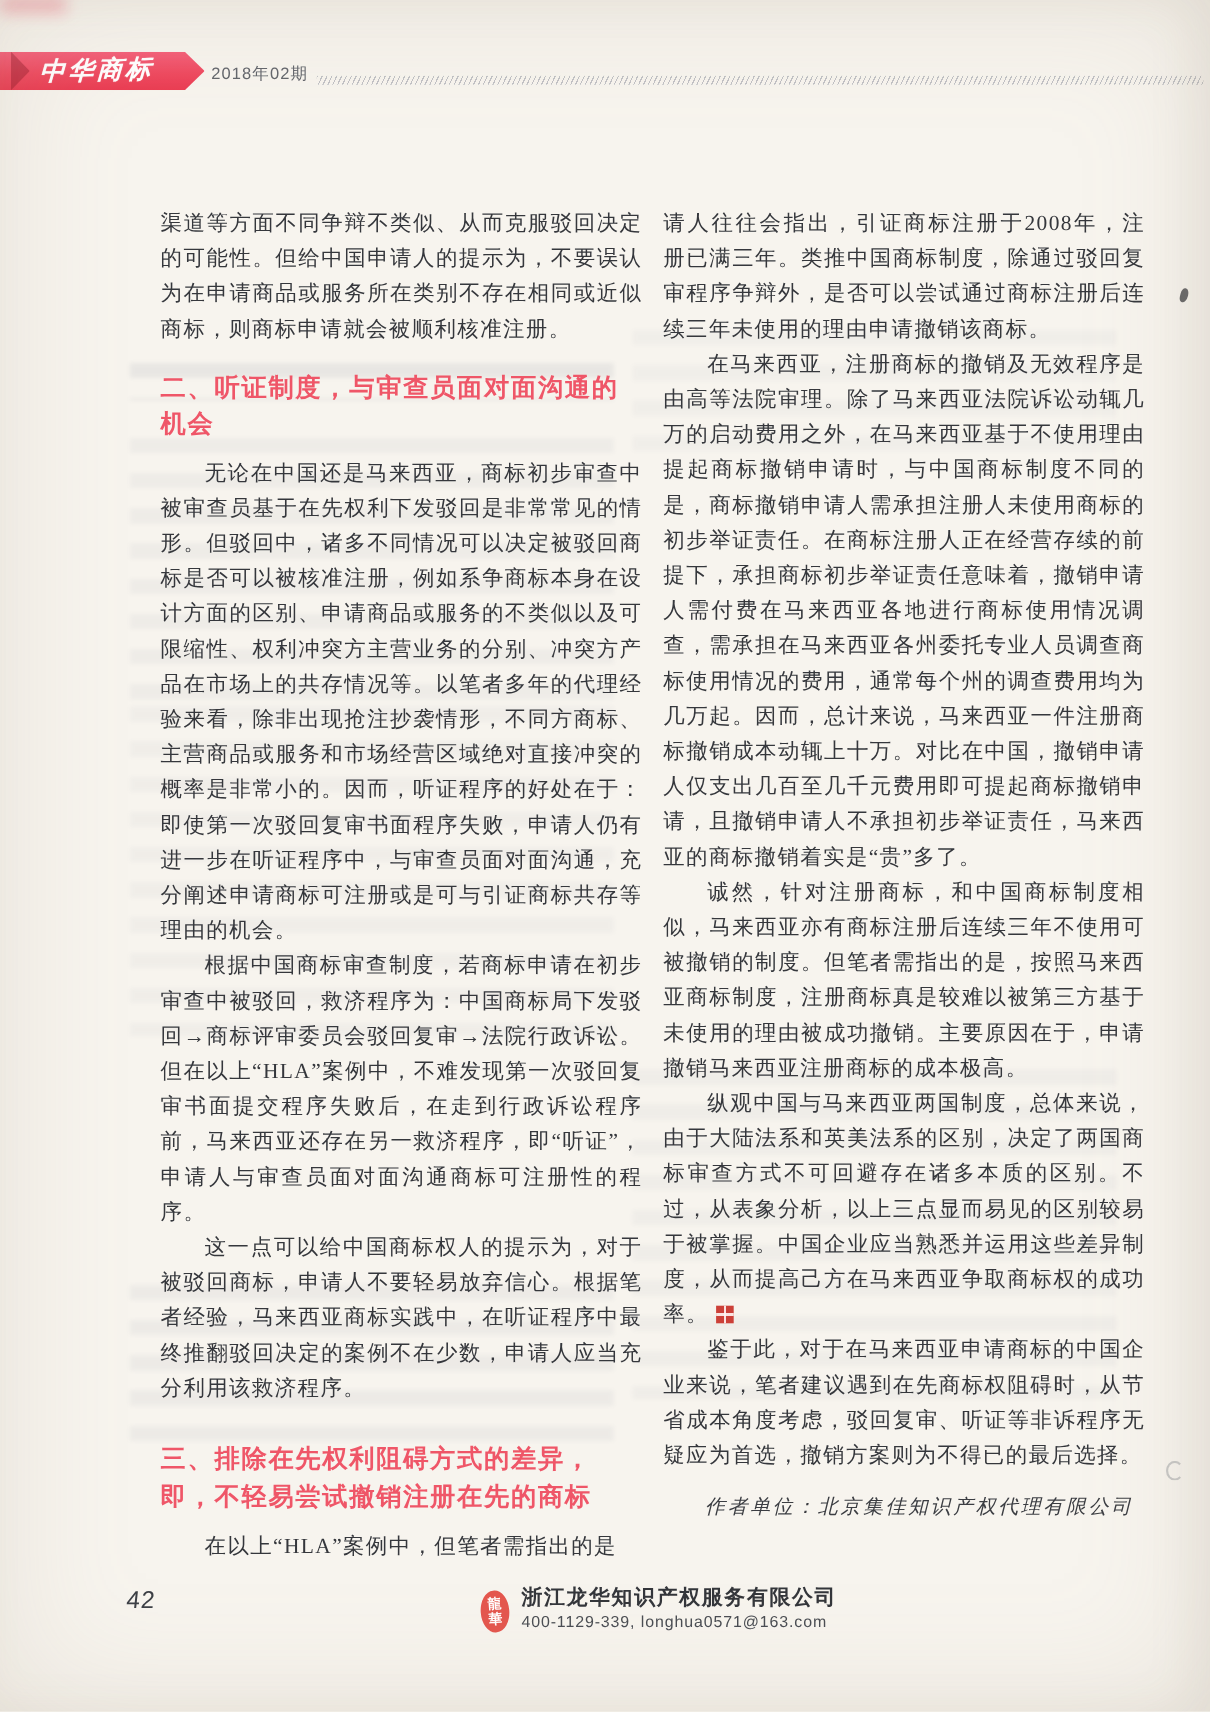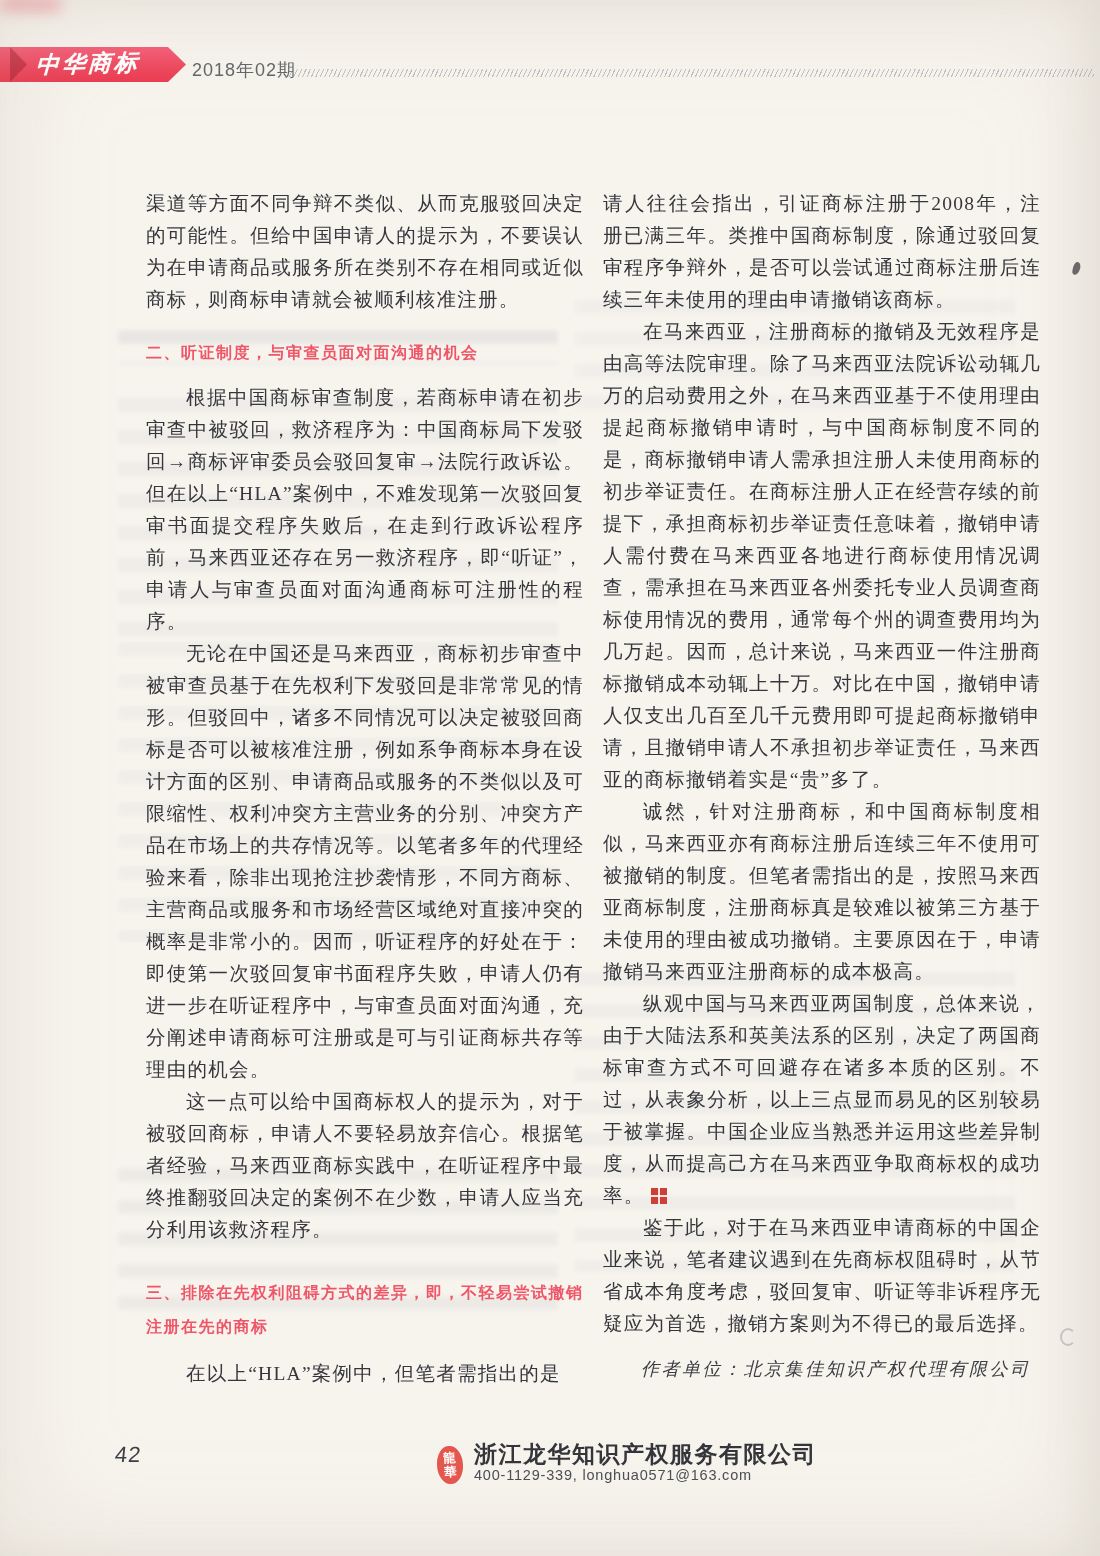--- a/index.html
+++ b/index.html
@@ -18,52 +18,52 @@
   .ribbon{position:absolute;left:0;top:47px;width:186px;height:35px;}
   .ribbon-band{position:absolute;inset:0;
     background:linear-gradient(180deg,#f4607a 0%,#ef4a60 55%,#ea3c52 100%);
     clip-path:polygon(0 0,168px 0,186px 50%,168px 100%,0 100%);}
   .ribbon-fold{position:absolute;left:10px;top:0;width:17px;height:100%;
     background:rgba(135,18,34,.38);clip-path:polygon(0 0,100% 50%,0 100%);}
   .ribbon-text{position:absolute;left:36px;top:0;width:132px;height:35px;
     color:#fff;font-size:23px;line-height:34px;font-weight:bold;font-style:italic;
     letter-spacing:3px;transform:skewX(-4deg) rotate(-1.5deg);
     font-family:"Liberation Serif",serif;text-shadow:0 0 1px rgba(255,255,255,.6);}
-  .issue{position:absolute;left:192px;top:58px;font-size:18px;color:#63666c;
+  .issue{position:absolute;left:192px;top:58px;font-size:15px;color:#63666c;
     font-family:"Liberation Sans",sans-serif;letter-spacing:1px;}
   .hatch{position:absolute;left:288px;top:69px;width:806px;height:8px;opacity:.75;
     background:repeating-linear-gradient(115deg,rgba(125,131,146,.6) 0 1px,transparent 1px 4px);}
 
   
   .col{position:absolute;top:188px;width:438px;color:#35373c;margin-left:28px;}
   .col-left{left:118px;}
   .col-right{left:575px;}
   p.body{margin:0;font-size:19.5px;line-height:32px;letter-spacing:1.25px;
     text-align:justify;color:#35373c;}
   p.indent{text-indent:2.05em;}
   h2.red{margin:20px 0 13px 0;font-family:"Liberation Sans",sans-serif;
-    font-weight:600;font-size:16px;line-height:33px;color:#ef5668;letter-spacing:1.5px;}
+    font-weight:600;font-size:23px;line-height:33px;color:#ef5668;letter-spacing:1.5px;}
   h2.red.two-line{margin:30px 0 14px 0;line-height:34px;}
   .author{margin:16px 0 0 38px;font-size:18px;line-height:26px;letter-spacing:2.5px;
     color:#3b3d42;font-style:italic;}
   .seal{display:inline-block;width:16px;height:16px;vertical-align:-2px;margin-left:6px;
     background-color:#cc4038;
     background-image:linear-gradient(to right,transparent 7px,rgba(255,245,243,.9) 7px 9px,transparent 9px),
                      linear-gradient(to bottom,transparent 7px,rgba(255,245,243,.9) 7px 9px,transparent 9px);}
 
   
   .page-num{position:absolute;left:115px;top:1442px;font-size:22px;color:#3d4046;
     font-family:"Liberation Sans",sans-serif;letter-spacing:1px;transform:skewX(-6deg);}
   .logo{position:absolute;left:437px;top:1446px;width:26px;height:38px;
     background:#e4574e;border-radius:48%/50%;transform:rotate(-4deg);
     display:flex;align-items:center;justify-content:center;
     color:#fff;font-weight:bold;}
   .logo span{display:block;width:13px;font-size:12.5px;line-height:14px;
     word-break:break-all;text-align:center;font-family:"Liberation Serif",serif;}
-  .company{position:absolute;left:474px;top:1439px;font-size:23px;font-weight:bold;
+  .company{position:absolute;left:474px;top:1439px;font-size:19px;font-weight:bold;
     color:#34363b;letter-spacing:1.5px;font-family:"Liberation Sans",sans-serif;}
   .contact{position:absolute;left:474px;top:1467px;font-size:14.5px;font-weight:normal;
     color:#4a4d53;letter-spacing:.8px;font-family:"Liberation Sans",sans-serif;}
 
   
   .ghost{position:absolute;pointer-events:none;filter:blur(2px);
     background:repeating-linear-gradient(180deg,rgba(88,98,120,1) 0 14px,transparent 14px 32px);}
   .g1{left:118px;top:330px;width:440px;height:34px;opacity:.085;}
   .g2{left:118px;top:398px;width:440px;height:238px;opacity:.05;}
   .g3{left:118px;top:642px;width:440px;height:300px;opacity:.04;}
@@ -95,22 +95,22 @@
   <div class="ghost g3"></div>
   <div class="ghost g4"></div>
   <div class="ghost g5"></div>
   <div class="ghost g6"></div>
   <div class="mark-comma"></div>
   <div class="mark-curve"></div>
 
   <div class="col col-left">
     <p class="body">渠道等方面不同争辩不类似、从而克服驳回决定的可能性。但给中国申请人的提示为，不要误认为在申请商品或服务所在类别不存在相同或近似商标，则商标申请就会被顺利核准注册。</p>
     <h2 class="red">二、听证制度，与审查员面对面沟通的机会</h2>
+    <p class="body indent">无论在中国还是马来西亚，商标初步审查中被审查员基于在先权利下发驳回是非常常见的情形。但驳回中，诸多不同情况可以决定被驳回商标是否可以被核准注册，例如系争商标本身在设计方面的区别、申请商品或服务的不类似以及可限缩性、权利冲突方主营业务的分别、冲突方产品在市场上的共存情况等。以笔者多年的代理经验来看，除非出现抢注抄袭情形，不同方商标、主营商品或服务和市场经营区域绝对直接冲突的概率是非常小的。因而，听证程序的好处在于：即使第一次驳回复审书面程序失败，申请人仍有进一步在听证程序中，与审查员面对面沟通，充分阐述申请商标可注册或是可与引证商标共存等理由的机会。</p>
     <p class="body indent">根据中国商标审查制度，若商标申请在初步审查中被驳回，救济程序为：中国商标局下发驳回→商标评审委员会驳回复审→法院行政诉讼。但在以上“HLA”案例中，不难发现第一次驳回复审书面提交程序失败后，在走到行政诉讼程序前，马来西亚还存在另一救济程序，即“听证”，申请人与审查员面对面沟通商标可注册性的程序。</p>
-    <p class="body indent">无论在中国还是马来西亚，商标初步审查中被审查员基于在先权利下发驳回是非常常见的情形。但驳回中，诸多不同情况可以决定被驳回商标是否可以被核准注册，例如系争商标本身在设计方面的区别、申请商品或服务的不类似以及可限缩性、权利冲突方主营业务的分别、冲突方产品在市场上的共存情况等。以笔者多年的代理经验来看，除非出现抢注抄袭情形，不同方商标、主营商品或服务和市场经营区域绝对直接冲突的概率是非常小的。因而，听证程序的好处在于：即使第一次驳回复审书面程序失败，申请人仍有进一步在听证程序中，与审查员面对面沟通，充分阐述申请商标可注册或是可与引证商标共存等理由的机会。</p>
     <p class="body indent">这一点可以给中国商标权人的提示为，对于被驳回商标，申请人不要轻易放弃信心。根据笔者经验，马来西亚商标实践中，在听证程序中最终推翻驳回决定的案例不在少数，申请人应当充分利用该救济程序。</p>
     <h2 class="red two-line">三、排除在先权利阻碍方式的差异，即，不轻易尝试撤销注册在先的商标</h2>
     <p class="body indent">在以上“HLA”案例中，但笔者需指出的是</p>
   </div>
 
   <div class="col col-right">
     <p class="body">请人往往会指出，引证商标注册于2008年，注册已满三年。类推中国商标制度，除通过驳回复审程序争辩外，是否可以尝试通过商标注册后连续三年未使用的理由申请撤销该商标。</p>
     <p class="body indent">在马来西亚，注册商标的撤销及无效程序是由高等法院审理。除了马来西亚法院诉讼动辄几万的启动费用之外，在马来西亚基于不使用理由提起商标撤销申请时，与中国商标制度不同的是，商标撤销申请人需承担注册人未使用商标的初步举证责任。在商标注册人正在经营存续的前提下，承担商标初步举证责任意味着，撤销申请人需付费在马来西亚各地进行商标使用情况调查，需承担在马来西亚各州委托专业人员调查商标使用情况的费用，通常每个州的调查费用均为几万起。因而，总计来说，马来西亚一件注册商标撤销成本动辄上十万。对比在中国，撤销申请人仅支出几百至几千元费用即可提起商标撤销申请，且撤销申请人不承担初步举证责任，马来西亚的商标撤销着实是“贵”多了。</p>
     <p class="body indent">诚然，针对注册商标，和中国商标制度相似，马来西亚亦有商标注册后连续三年不使用可被撤销的制度。但笔者需指出的是，按照马来西亚商标制度，注册商标真是较难以被第三方基于未使用的理由被成功撤销。主要原因在于，申请撤销马来西亚注册商标的成本极高。</p>
     <p class="body indent"><span>纵观中国与马来西亚两国制度，总体来说，由于大陆法系和英美法系的区别，决定了两国商标审查方式不可回避存在诸多本质的区别。不过，从表象分析，以上三点显而易见的区别较易于被掌握。中国企业应当熟悉并运用这些差异制度，从而提高己方在马来西亚争取商标权的成功率。</span><span class="seal"></span></p>

